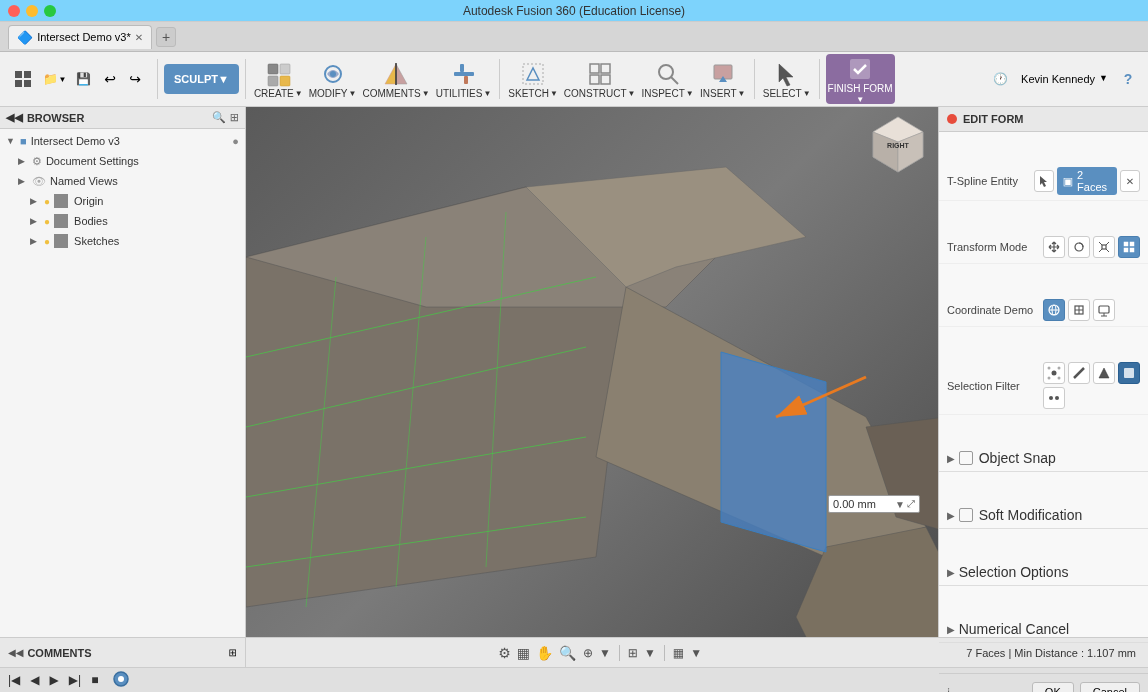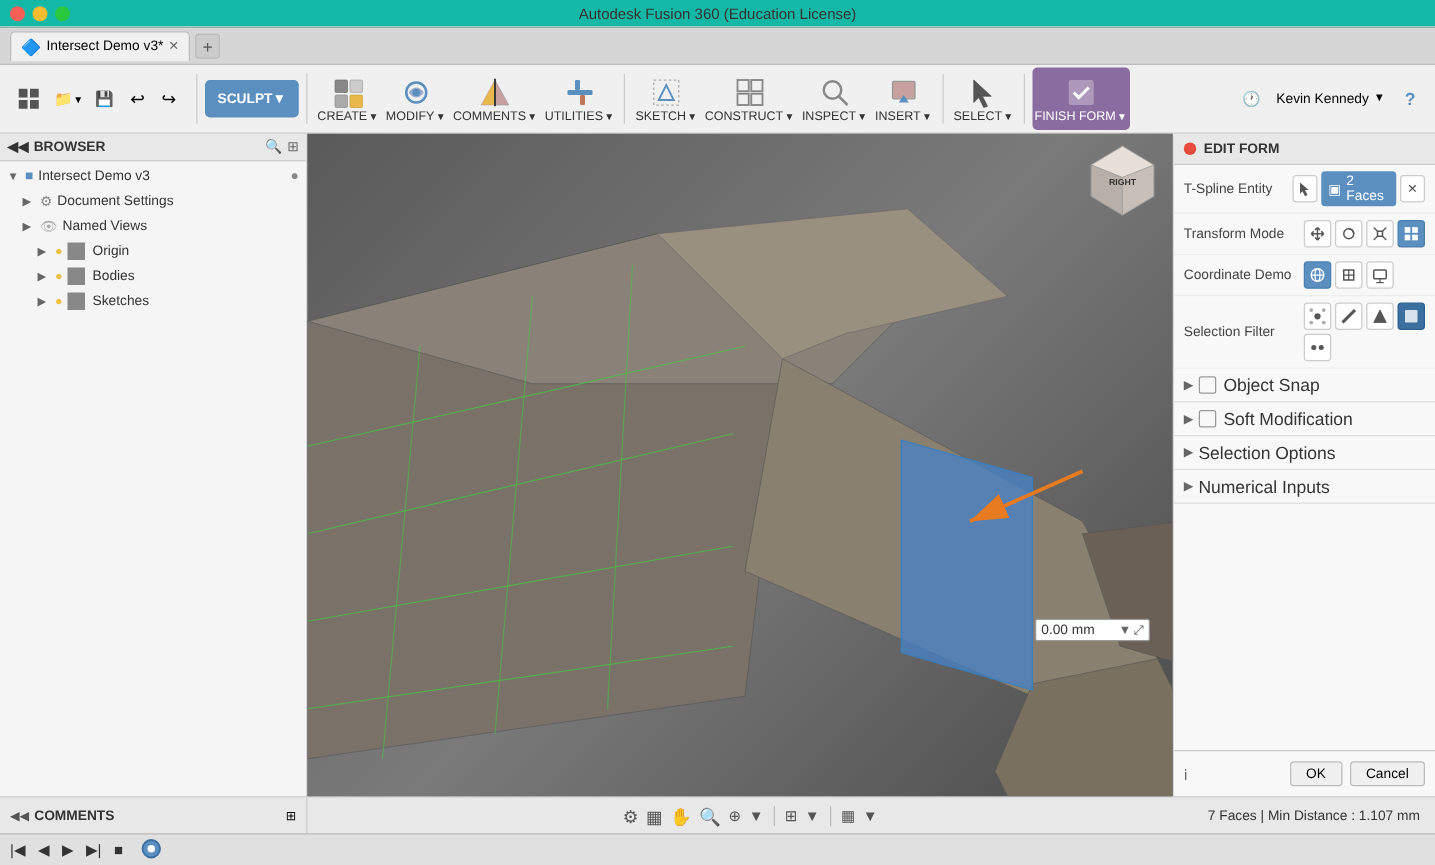--- a/index.html
+++ b/index.html
@@ -1,20 +1,20 @@
 <!DOCTYPE html>
 <html><head>
   <meta charset="utf-8">
   <style>
     * { box-sizing: border-box; margin: 0; padding: 0; }
     body { width: 1148px; height: 692px; overflow: hidden; font-family: -apple-system, 'Helvetica Neue', Arial, sans-serif; font-size: 12px; background: #3a3a3a; }
 
     
     #titlebar {
-      width: 100%; height: 22px; background: #14b8a6;
+      width: 100%; height: 22px; background: #7dd3fc;
       display: flex; align-items: center; justify-content: center;
       position: relative; border-bottom: 1px solid #ccc;
     }
     #titlebar .window-controls { position: absolute; left: 8px; display: flex; gap: 6px; }
     .wc-btn { width: 12px; height: 12px; border-radius: 50%; border: none; cursor: pointer; }
     .wc-close { background: #ff5f57; }
     .wc-min { background: #febc2e; }
     .wc-max { background: #28c840; }
     #titlebar .title { font-size: 12px; color: #333; }
 
@@ -103,20 +103,21 @@
     }
     .value-input { font-size: 11px; color: #333; width: 60px; border: none; outline: none; }
     .value-dropdown { font-size: 10px; color: #666; cursor: pointer; }
     .value-expand { font-size: 10px; color: #555; cursor: pointer; }
 
     
     #edit-form {
       width: 210px; min-width: 210px; background: #f8f8f8;
       border-left: 1px solid #ccc; display: flex; flex-direction: column;
       font-size: 11px;
+      gap: 30px;
     }
     .ef-header {
       display: flex; align-items: center; gap: 6px; padding: 6px 8px;
       background: #e8e8e8; border-bottom: 1px solid #ccc;
     }
     .ef-dot { width: 10px; height: 10px; background: #e74c3c; border-radius: 50%; }
     .ef-title { font-size: 11px; font-weight: bold; color: #333; }
     .ef-row {
       display: flex; align-items: center; padding: 5px 8px;
       border-bottom: 1px solid #eee; gap: 6px;
@@ -373,21 +374,21 @@
 
   <div class="toolbar-sep"></div>
 
   <div class="toolbar-group" style="background:#8b6ca0; border-radius:4px; color:white;">
     <div class="toolbar-icon">
       <svg width="28" height="28" viewBox="0 0 28 28">
         <rect x="4" y="4" width="20" height="20" rx="2" fill="white" opacity="0.3"></rect>
         <path d="M8,14 L12,18 L20,10" stroke="white" stroke-width="2.5" fill="none"></path>
       </svg>
     </div>
-    <div class="toolbar-label" style="color:white;">
+    <div class="toolbar-label" style="color:white;flex-direction:column;">
       <span>FINISH FORM</span>
       <span class="toolbar-arrow">▼</span>
     </div>
   </div>
 
   <div style="margin-left:auto;display:flex;align-items:center;gap:8px;">
     <div class="toolbar-group" style="min-width:24px;">
       <span>🕐</span>
     </div>
     <div style="display:flex;gap:4px;cursor:pointer;">
@@ -647,21 +648,21 @@
       <span class="ef-section-label">Soft Modification</span>
     </div>
 
     <div class="ef-section">
       <span class="ef-section-arrow">▶</span>
       <span class="ef-section-label">Selection Options</span>
     </div>
 
     <div class="ef-section">
       <span class="ef-section-arrow">▶</span>
-      <span class="ef-section-label">Numerical Inputs</span>
+      <span class="ef-section-label">Numerical Cancel</span>
     </div>
 
     <div class="ef-footer">
       <span class="ef-info">ℹ</span>
       <button class="ef-ok-btn">OK</button>
       <button class="ef-cancel-btn">Cancel</button>
     </div>
   </div>
 </div>
 

